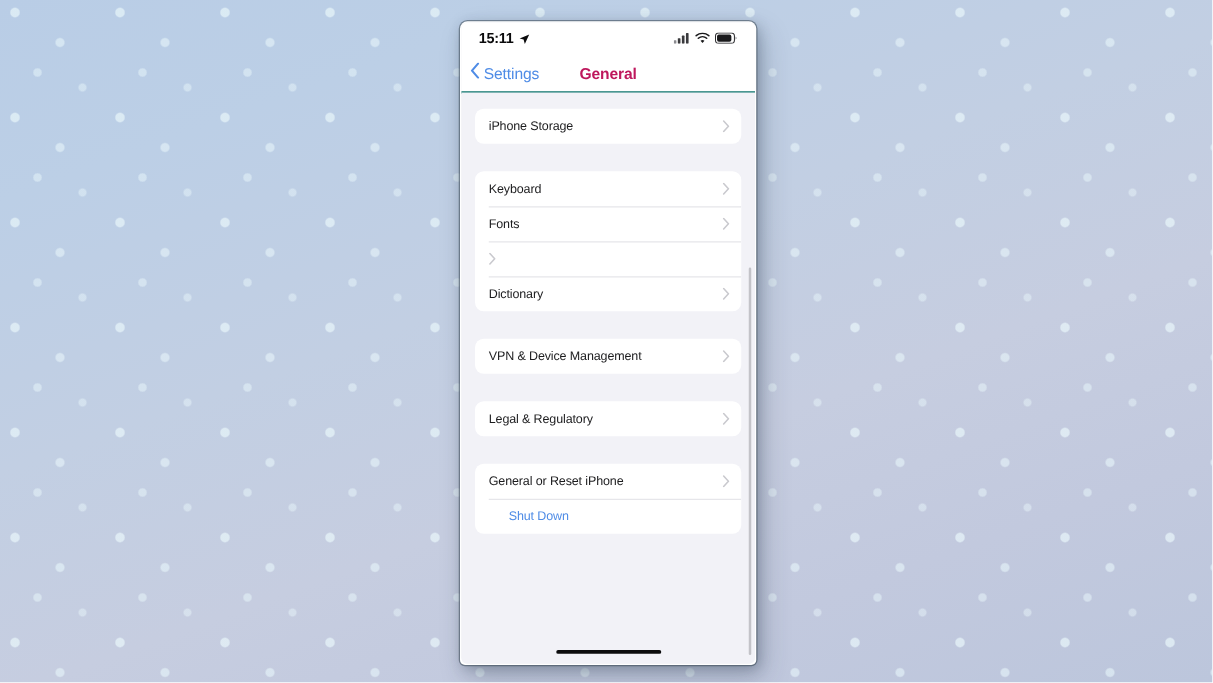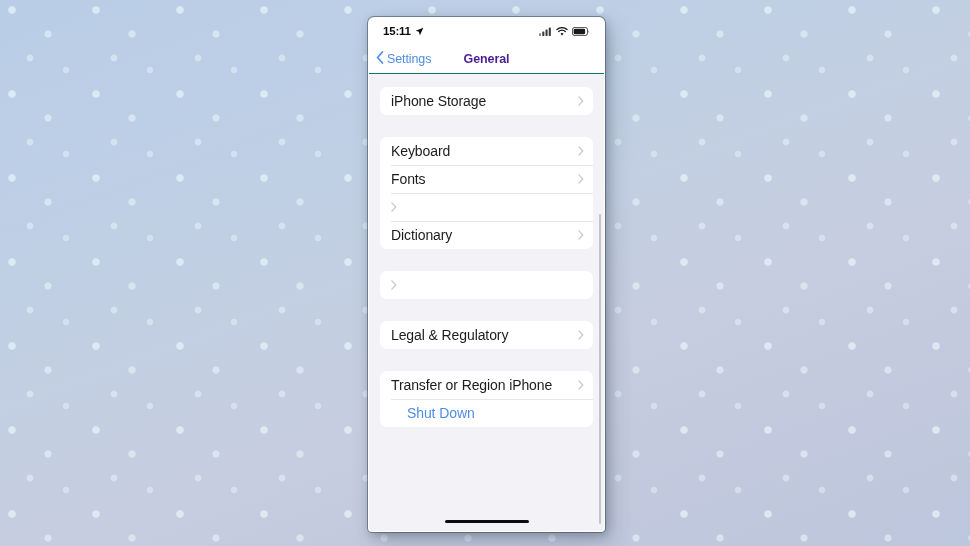--- a/index.html
+++ b/index.html
@@ -111,21 +111,21 @@
   }
   .nav-title {
     position: absolute;
     left: 0; right: 0; top: 0;
     height: 29px;
     display: flex;
     align-items: center;
     justify-content: center;
     font-size: 12.5px;
     font-weight: bold;
-    color: #4c1d95;
+    color: #be185d;
     letter-spacing: -0.1px;
   }
 
   
   .content {
     position: absolute;
     top: 56px;
     left: 0;
     right: 0;
     bottom: 0;
@@ -154,21 +154,21 @@
     content: "";
     position: absolute;
     left: 11px;
     right: 0;
     top: 0;
     height: 1px;
     background: #e6e6ea;
   }
   .row-label {
     flex: 1;
-    font-size: 14px;
+    font-size: 10px;
     color: #1c1c1e;
     letter-spacing: -0.1px;
   }
   .row-label.blue {
     color: #4f8ce6;
     margin-left: 16px;
   }
   .chev {
     display: block;
     flex: 0 0 auto;
@@ -301,20 +301,21 @@
                 <path d="M1 1 L5.6 6 L1 11" stroke="#c9c9ce" stroke-width="1.5" fill="none" stroke-linecap="round" stroke-linejoin="round"></path>
               </svg>
             </span>
           </div>
         </div>
 
         <div class="gap-lg"></div>
 
         <div class="card">
           <div class="row">
+            <span class="row-label">VPN &amp; Device Management</span>
             <span>
               <svg class="chev" width="6" height="10" viewBox="0 0 7 12">
                 <path d="M1 1 L5.6 6 L1 11" stroke="#c9c9ce" stroke-width="1.5" fill="none" stroke-linecap="round" stroke-linejoin="round"></path>
               </svg>
             </span>
           </div>
         </div>
 
         <div class="gap-lg"></div>
 
@@ -326,21 +327,21 @@
                 <path d="M1 1 L5.6 6 L1 11" stroke="#c9c9ce" stroke-width="1.5" fill="none" stroke-linecap="round" stroke-linejoin="round"></path>
               </svg>
             </span>
           </div>
         </div>
 
         <div class="gap-lg"></div>
 
         <div class="card">
           <div class="row">
-            <span class="row-label">Transfer or Region iPhone</span>
+            <span class="row-label">General or Reset iPhone</span>
             <span>
               <svg class="chev" width="6" height="10" viewBox="0 0 7 12">
                 <path d="M1 1 L5.6 6 L1 11" stroke="#c9c9ce" stroke-width="1.5" fill="none" stroke-linecap="round" stroke-linejoin="round"></path>
               </svg>
             </span>
           </div>
           <div class="row">
             <span class="row-label blue">Shut Down</span>
           </div>
         </div>

